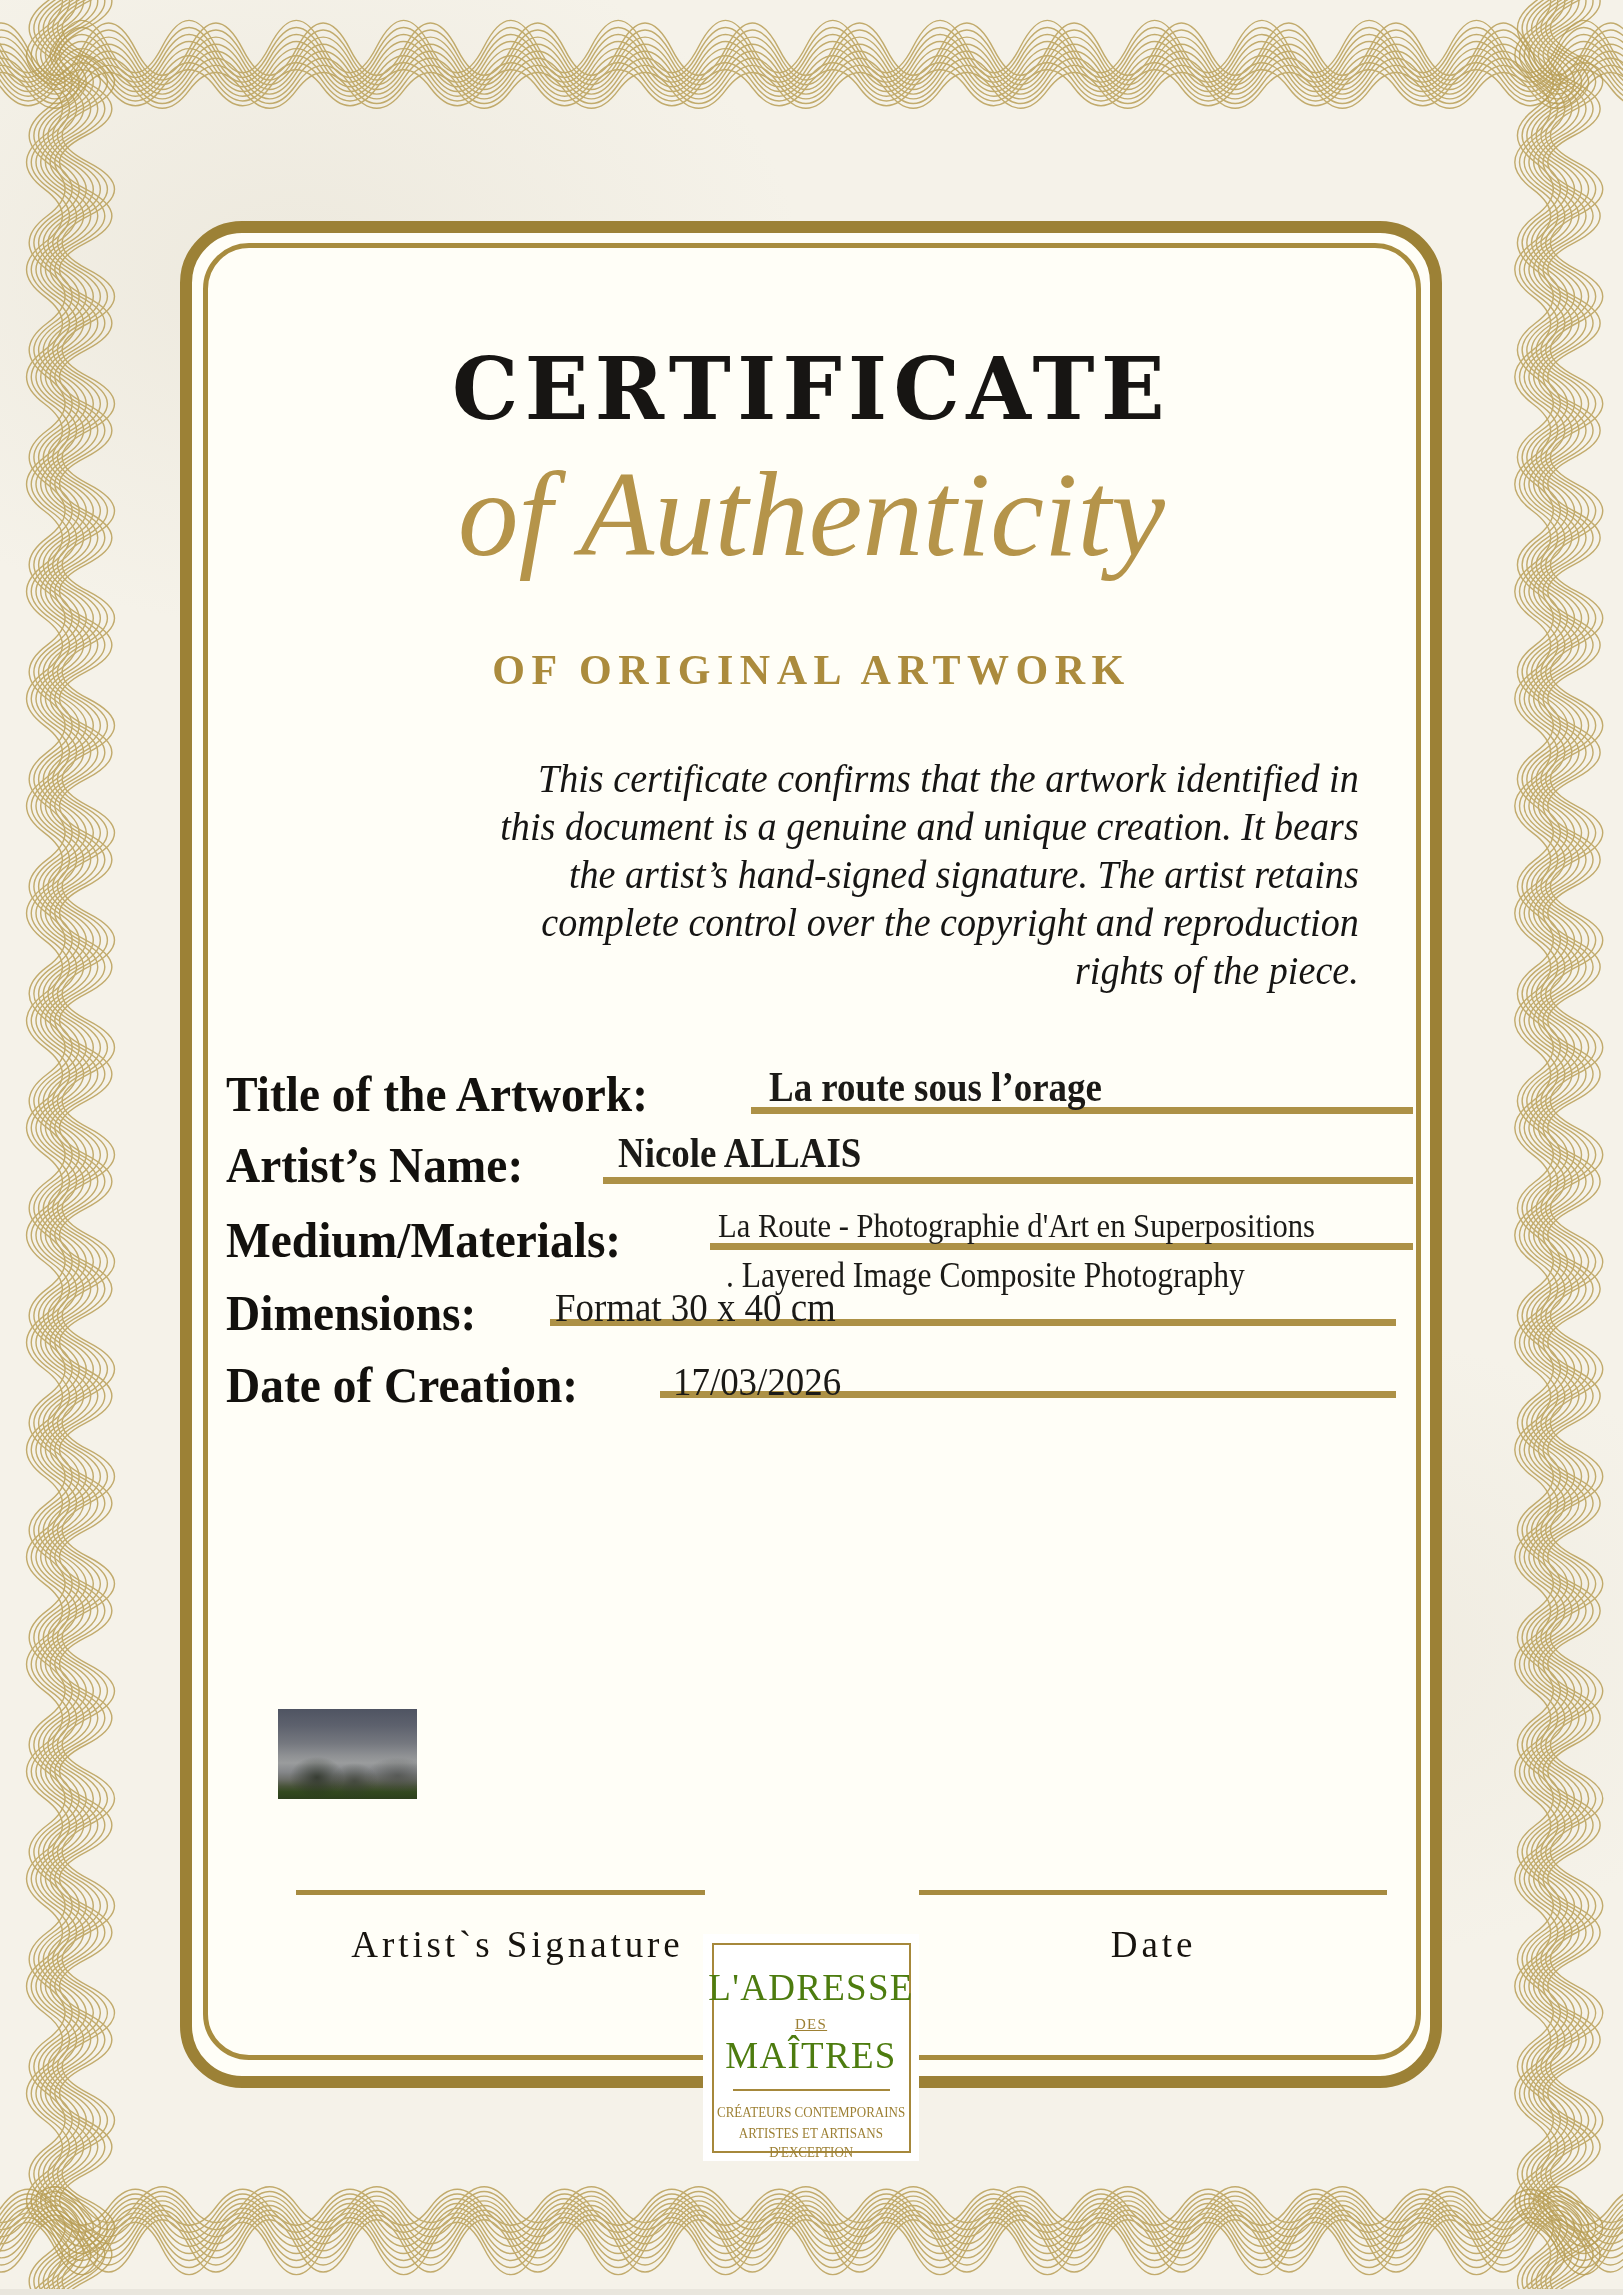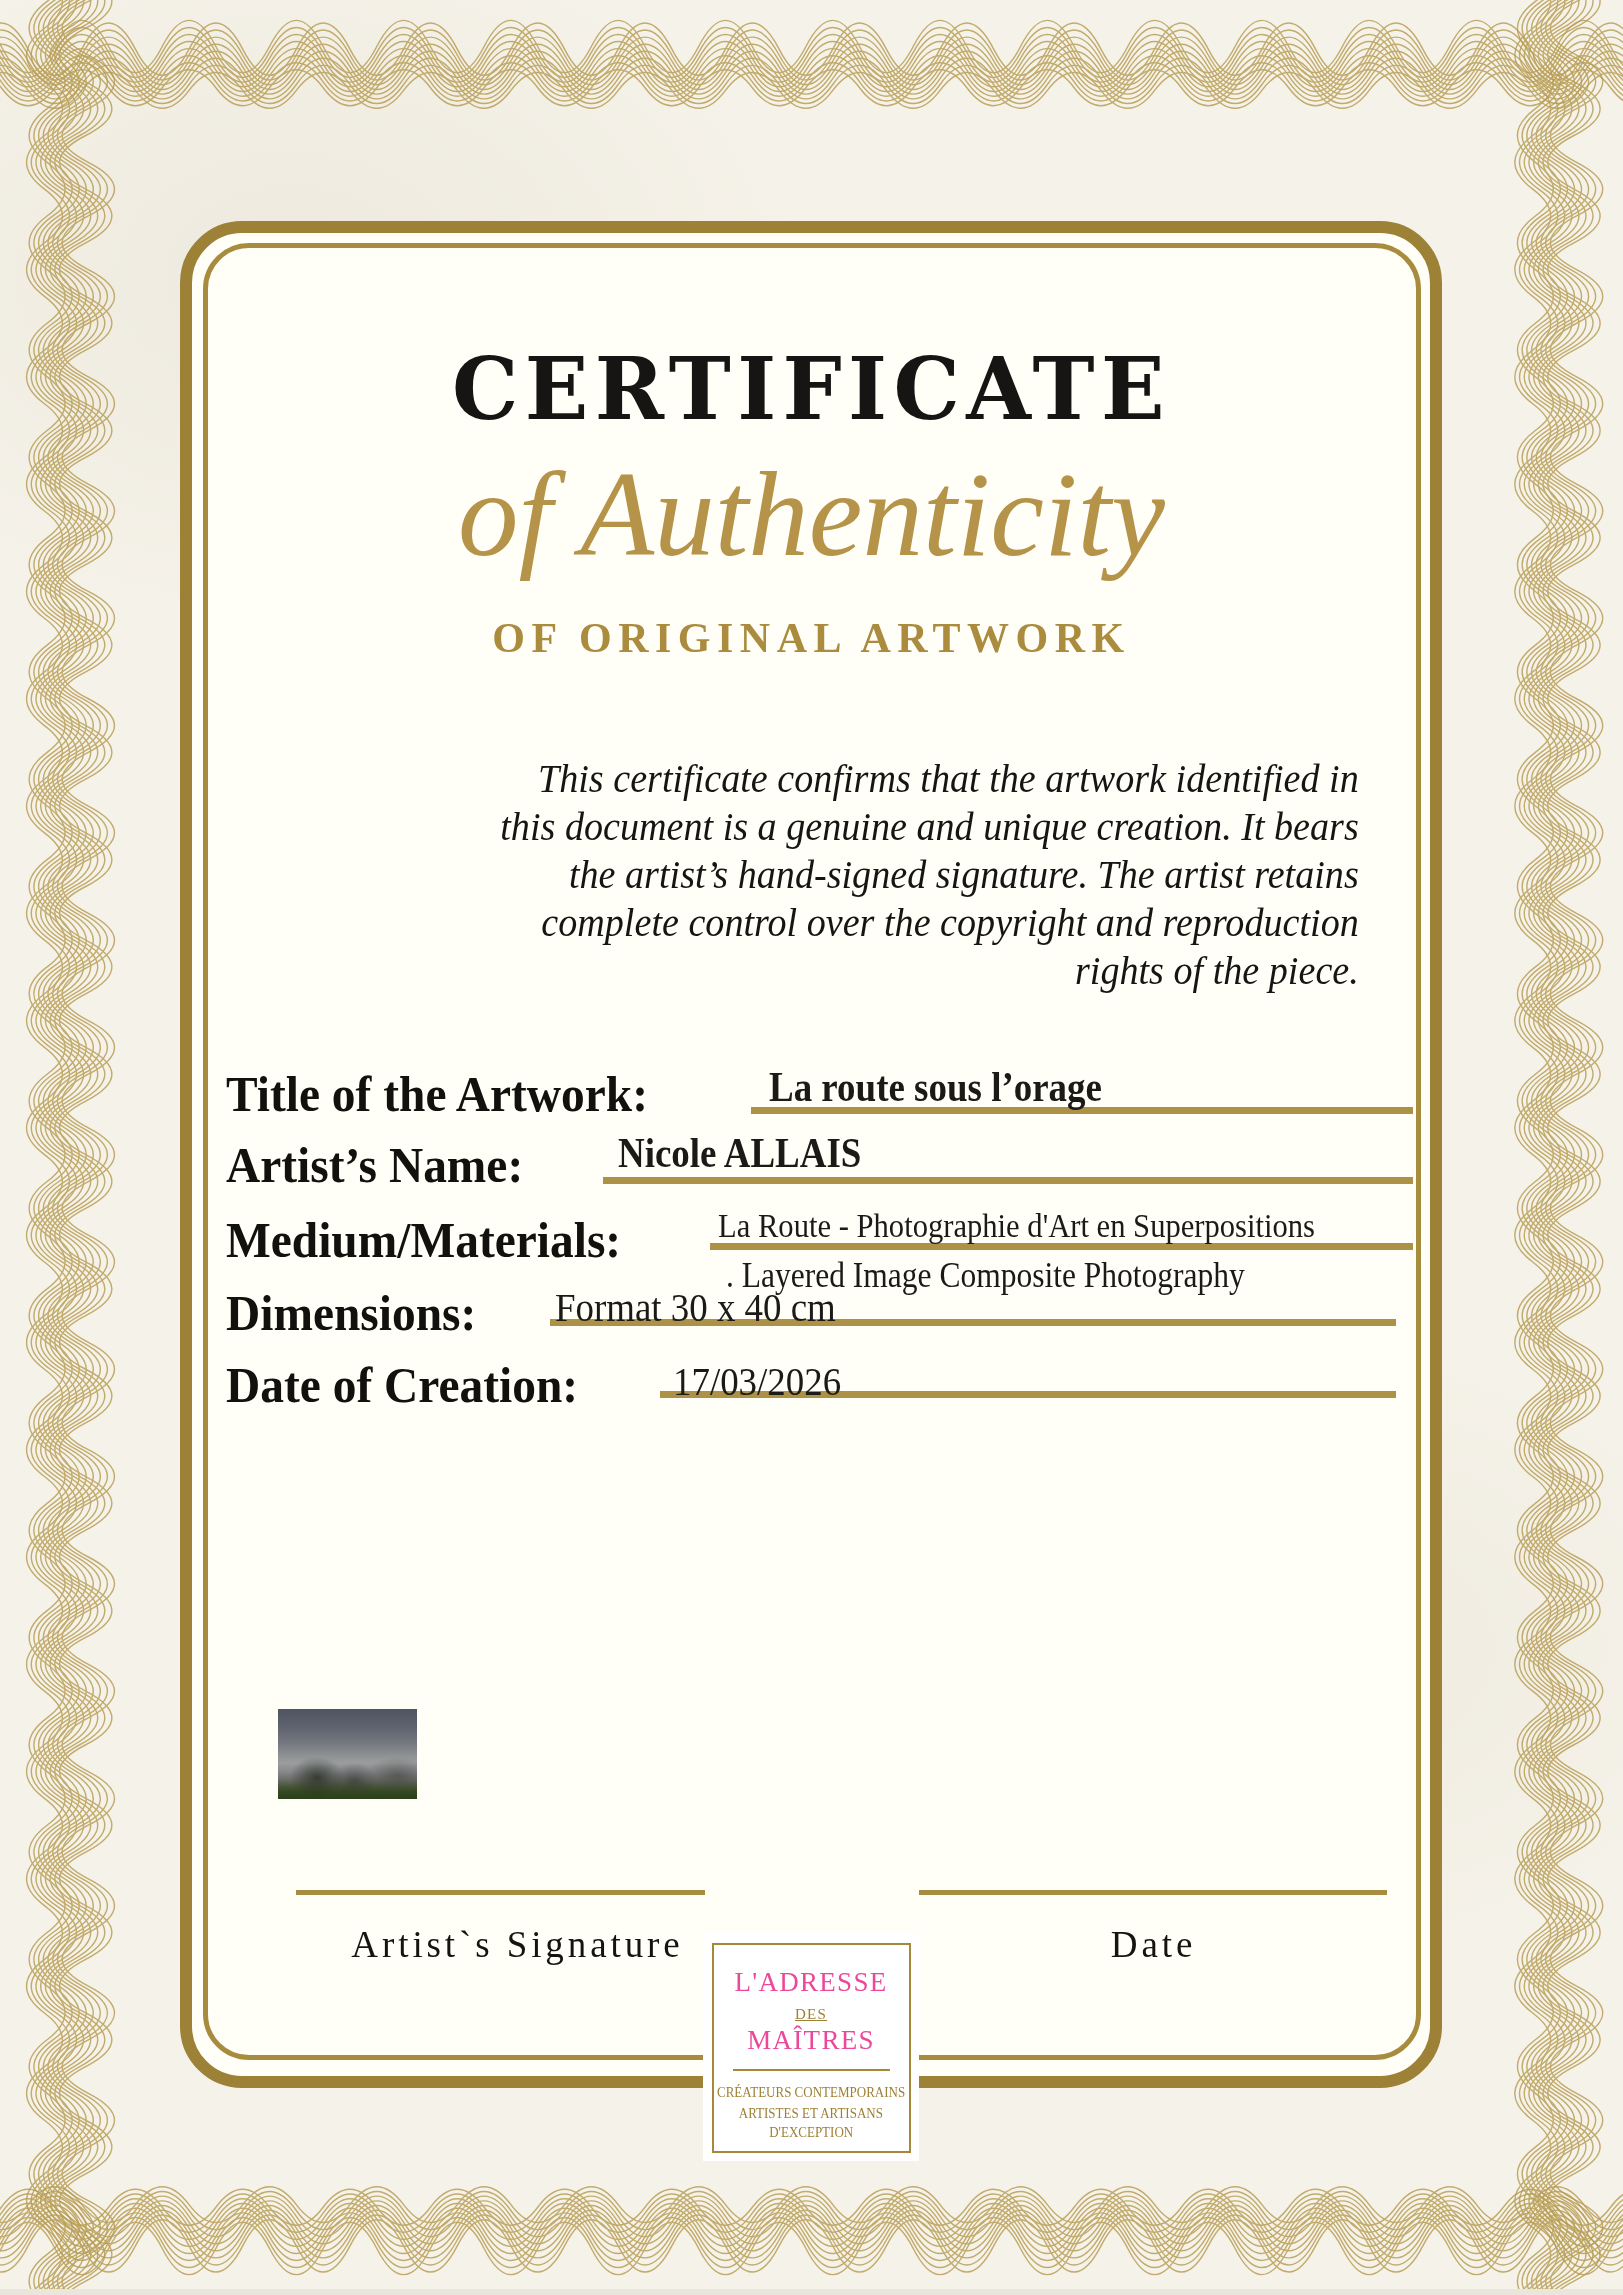--- a/index.html
+++ b/index.html
@@ -19,21 +19,21 @@
   .panel-inner{
     position:absolute; left:203px; top:243px; width:1208px; height:1807px;
     border:5.2px solid #a88c3e; border-radius:46px; z-index:3;
   }
   .txt{position:absolute; z-index:5; white-space:nowrap;}
   .center{left:0; width:1623px; text-align:center;}
   .cert-title{top:338px; font-size:86px; font-weight:bold; letter-spacing:6.5px;
     color:#171513; font-family:"DejaVu Serif","Liberation Serif",serif; transform:scaleX(.97);}
   .cert-script{top:454px; font-size:121px; font-style:italic; color:#b5944a; line-height:1;
     font-family:Liberation Serif, serif;}
-  .cert-tagline{top:614px; font-size:42px; font-weight:bold; letter-spacing:6.5px; color:#ab8b3d;text-align:center;}
+  .cert-tagline{top:646px; font-size:42px; font-weight:bold; letter-spacing:6.5px; color:#ab8b3d;text-align:center;}
   .intro{position:absolute; z-index:5; left:222px; top:754px; width:1178px;
     text-align:right; font-size:41px; line-height:48px; color:#161514;font-style:italic;}
   .intro div{transform:scaleX(.93);}
   .flabel{font-size:51px; font-weight:bold; color:#13110e; transform:scaleX(.93); transform-origin:left;}
   .fval{color:#1b1a17; transform:scaleX(.88); transform-origin:left;}
   .fval-b{font-size:42px; font-weight:bold;}
   .fval-m{font-size:34px; transform:scaleX(.9);}
   .fval-r{font-size:41px; transform:scaleX(.9);}
   .rule{position:absolute; z-index:4; height:6.5px; background:#ad9146;}
   .special{position:absolute; z-index:5; left:226px; top:1502px; font-size:38px; font-style:italic;
@@ -52,21 +52,21 @@
   .sigline.artist{left:296px; width:409px;}
   .sigline.date{left:919px; width:468px;}
   .siglabel{position:absolute; z-index:5; top:1923px; font-size:37px; letter-spacing:3.9px;
     color:#17140f; text-align:center; white-space:nowrap;}
   .siglabel.artist{left:321px; width:393px;}
   .siglabel.date{left:957px; width:393px;}
   .badge{position:absolute; z-index:6; left:703px; top:1934px; width:216px; height:227px;
     background:#ffffff; display:flex; flex-direction:column; align-items:center;}
   .badge-frame{position:absolute; left:8.5px; top:8.5px; right:8.5px; bottom:8.5px;
     border:2px solid #a6883b;}
-  .badge .b-big{font-size:27px; letter-spacing:1.3px; color:#ec4899; line-height:1; z-index:1;}
+  .badge .b-big{font-size:37px; letter-spacing:1.3px; color:#4d7c0f; line-height:1; z-index:1;}
   .badge .b-mid{font-size:15px; letter-spacing:1.3px; color:#9d8034; line-height:1; z-index:1;text-decoration:underline;}
   .badge .b-sm{font-size:13.7px; letter-spacing:0px; color:#9d8034; line-height:1; z-index:1; transform:scaleX(.95);}
   .badge-rule{width:157px; height:2px; background:#a6883b; z-index:1;}
   .m1{margin-top:35px;} .m2{margin-top:10.5px;} .m3{margin-top:5.2px;}
   .m4{margin-top:15.7px;} .m5{margin-top:14.4px;} .m6{margin-top:7.2px;} .m7{margin-top:5.9px;}
 </style>
 </head>
 <body>
 
 <div class="page">

